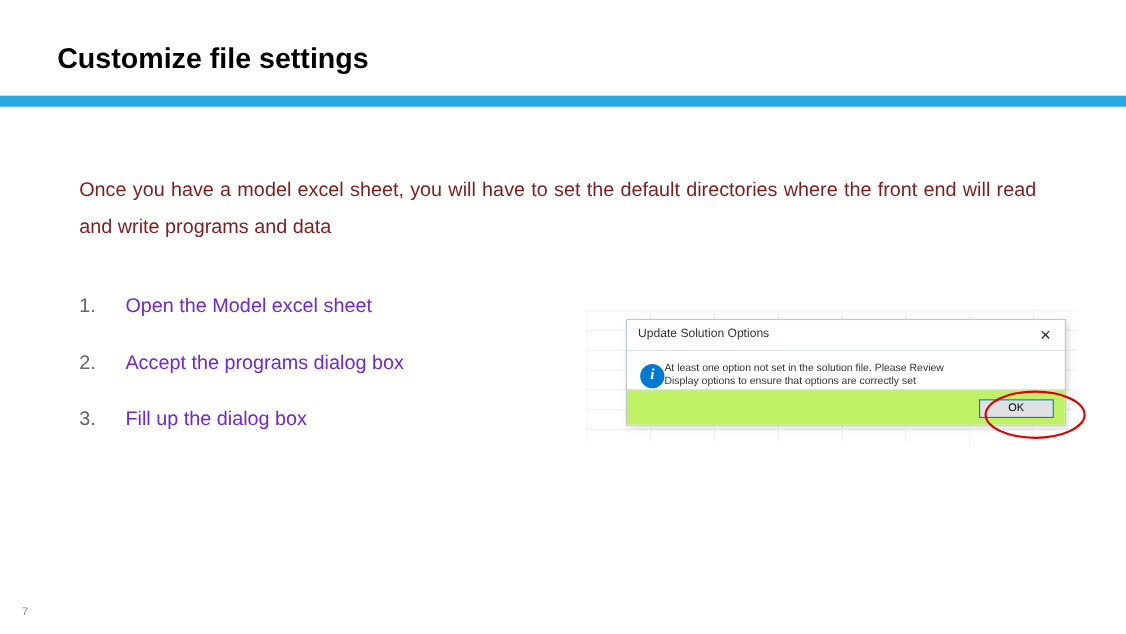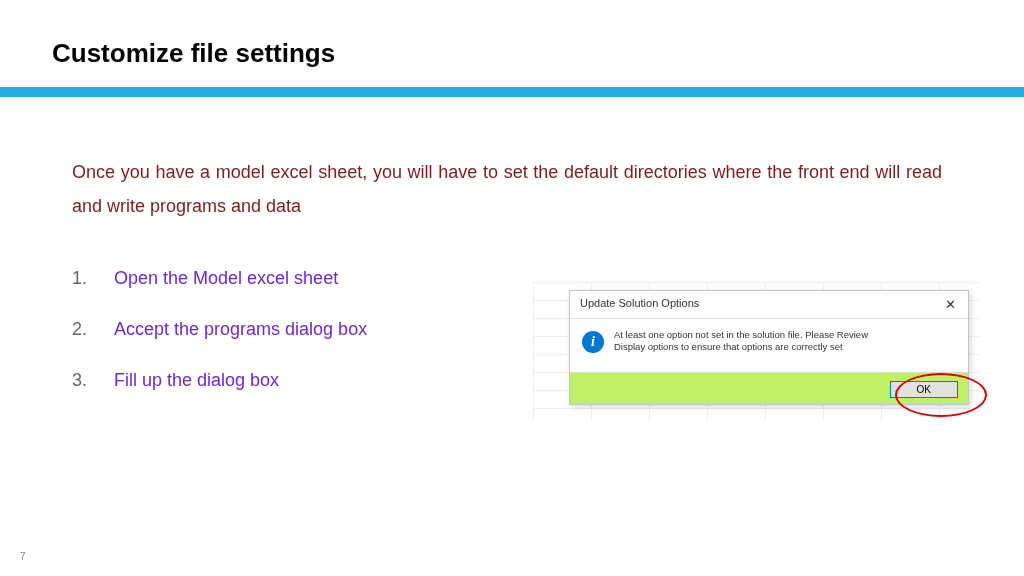--- a/index.html
+++ b/index.html
@@ -78,22 +78,21 @@
       font-size: 11px;
       color: #333;
     }
     .dialog-close {
       font-size: 13px;
       color: #333;
       padding: 0 4px;
     }
     .dialog-body {
       display: flex;
-      padding: 10px 12px 18px 12px;
-      gap: 10px;
+      padding: 10px 12px 0 12px;
     }
     .info-icon {
       width: 22px;
       height: 22px;
       background: #0078d4;
       border-radius: 50%;
       flex-shrink: 0;
       position: relative;
       margin-top: 2px;
     }

